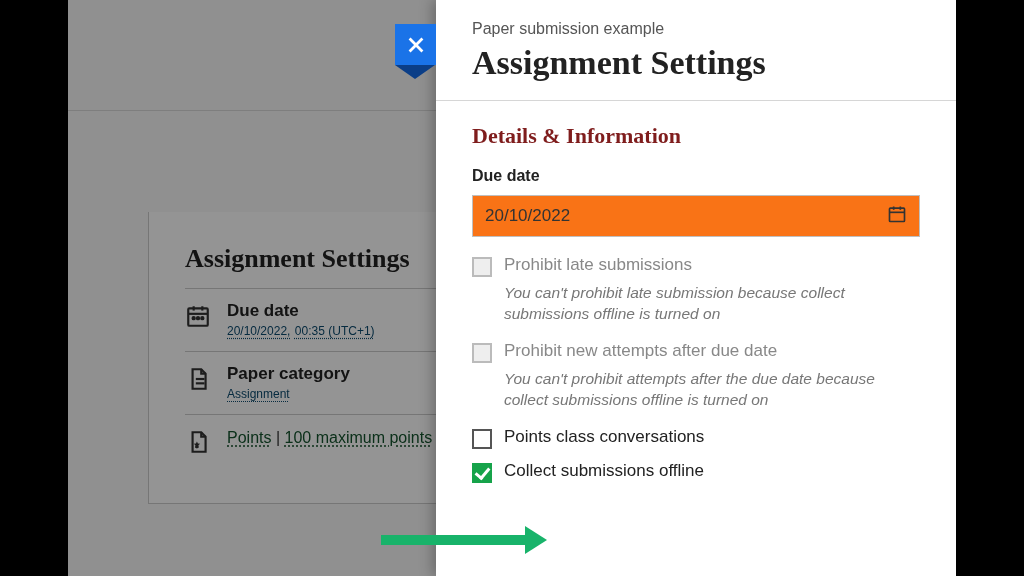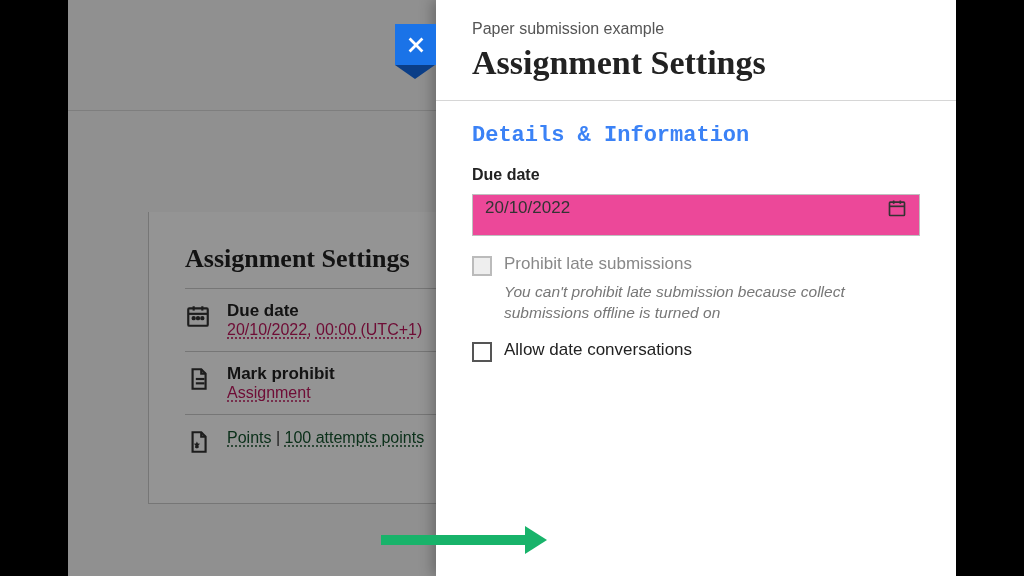--- a/index.html
+++ b/index.html
@@ -12,34 +12,34 @@
   .bg-content { position: absolute; left: 0; top: 0; right: 0; bottom: 0; padding-top: 190px; }
   .bg-hr { position:absolute; left:0; right:0; top:110px; height:1px; background:#d9d9d9; }
   .bg-card { position: absolute; left: 80px; top: 212px; width: 520px; background: #fff; border: 1px solid #ccc; border-top: none; padding: 32px 36px; }
   .bg-title { font-family: Georgia, "Times New Roman", serif; font-size: 26px; font-weight: 700; color: #222; padding-bottom: 14px;}
   .bg-row { display:flex; gap:14px; padding: 12px 0; border-top:1px solid #ccc; }
   .bg-row:first-of-type { border-top:none; }
   .bg-ico { width:28px; flex:none; color:#333; padding-top:2px; }
   .bg-ico svg { width:26px; height:26px; }
   .bg-rt { flex:1; }
   .bg-label { font-weight:700; font-size:17px; color:#222; }
-  .bg-link { color:#be185d; text-decoration: underline dotted; text-underline-offset: 3px; font-size:16px; }
+  .bg-link { color:#0c4a6e; text-decoration: underline dotted; text-underline-offset: 3px; font-size:12px; }
   .bg-sub { font-size:16px; color:#333; line-height:1.4; }
   .bg-sub a { color:#14532d; text-decoration: underline dotted; text-underline-offset:3px;}
 
   
   .panel { position: absolute; right: 0; top: 0; width: 520px; height: 576px; background: #fff; z-index: 10; box-shadow: -4px 0 12px rgba(0,0,0,0.25); display:flex; flex-direction:column; }
   .panel-header { padding: 20px 36px 18px 36px; border-bottom: 1px solid #d6d6d6; }
   .pre-title { font-size: 16px; color: #555; margin-bottom: 6px; }
   .panel-title { font-family: Georgia, "Times New Roman", serif; font-size: 34px; font-weight: 600; color: #222; }
   .panel-body { padding: 22px 36px 0 36px; overflow:hidden; }
-  .section-h { font-family: Liberation Mono, monospace; font-size: 22px; font-weight: 700; color:#3b82f6; margin-bottom: 18px; }
+  .section-h { font-family: Liberation Serif, serif; font-size: 22px; font-weight: 700; color:#7f1d1d; margin-bottom: 18px; }
   .field-label { font-size: 16px; font-weight: 700; color:#222; margin-bottom: 10px; }
   .row-inputs { display:flex; gap:12px; margin-bottom: 18px; }
-  .input { flex:1; border:1px solid #bfbfbf; height:42px; display:flex; align-items:flex-start; justify-content:space-between; padding: 3px 12px; font-size:17px; color:#333; background:#ec4899; }
+  .input { flex:1; border:1px solid #bfbfbf; height:42px; display:flex; align-items:center; justify-content:space-between; padding: 3px 12px; font-size:17px; color:#333; background:#f97316; }
   .input .glyph { color:#333; }
   .input svg { width:20px; height:20px; }
 
   .checkline { display:flex; align-items:flex-start; gap:12px; margin-bottom: 6px; }
   .checkblock { margin-bottom: 16px; }
   .cb { width:20px; height:20px; border:2px solid #bbb; background:#eee; flex:none; margin-top:2px; }
   .cb.enabled { border-color:#555; background:#fff; }
   .cb.checked { background:#16a34a; border-color:#16a34a; position:relative; }
   .cb.checked::after { content:""; position:absolute; left:4px; top:0px; width:6px; height:11px; border:solid #fff; border-width:0 3px 3px 0; transform: rotate(40deg); }
   .cb-label { font-size:17px; color:#222; }
@@ -75,50 +75,50 @@
               <line x1="16" y1="3" x2="16" y2="7"></line>
               <circle cx="8" cy="14" r="1" fill="currentColor"></circle>
               <circle cx="12" cy="14" r="1" fill="currentColor"></circle>
               <circle cx="16" cy="14" r="1" fill="currentColor"></circle>
             </svg>
         </div>
         <div class="bg-rt">
           <div class="bg-label">Due date</div>
           <span class="bg-link">20/10/2022,</span>
           <span> </span>
-          <span class="bg-link">00:00 (UTC+1)</span>
+          <span class="bg-link">00:35 (UTC+1)</span>
         </div>
       </div>
 
       <div class="bg-row">
         <div class="bg-ico">
           <svg viewBox="0 0 24 24" fill="none" stroke="currentColor" stroke-width="2">
               <path d="M7 3h8l4 4v14H7z"></path>
               <path d="M15 3v4h4"></path>
               <line x1="10" y1="12" x2="18" y2="12"></line>
               <line x1="10" y1="16" x2="18" y2="16"></line>
             </svg>
         </div>
         <div class="bg-rt">
-          <div class="bg-label">Mark prohibit</div>
+          <div class="bg-label">Paper category</div>
           <span class="bg-link">Assignment</span>
         </div>
       </div>
 
       <div class="bg-row">
         <div class="bg-ico">
           <svg viewBox="0 0 24 24" fill="none" stroke="currentColor" stroke-width="2">
               <path d="M7 3h8l4 4v14H7z"></path>
               <path d="M15 3v4h4"></path>
               <path d="M11 18l-1.8-1 .4-2-1.5-1.4 2-.3.9-1.8.9 1.8 2 .3-1.5 1.4.4 2z" fill="currentColor" stroke="none"></path>
             </svg>
         </div>
         <div class="bg-rt">
           <div class="bg-sub">
-            <a>Points</a><span> | </span><a>100 attempts points</a>
+            <a>Points</a><span> | </span><a>100 maximum points</a>
           </div>
         </div>
       </div>
 
     </div>
   </div>
 
   <div class="dim-overlay"></div>
 
   <div class="panel">
@@ -150,28 +150,41 @@
       </div>
 
       <div class="checkblock">
         <div class="checkline">
           <div class="cb"></div>
           <div class="cb-label disabled">Prohibit late submissions</div>
         </div>
         <div class="hint">You can't prohibit late submission because collect submissions offline is turned on</div>
       </div>
 
+      <div class="checkblock">
+        <div class="checkline">
+          <div class="cb"></div>
+          <div class="cb-label disabled">Prohibit new attempts after due date</div>
+        </div>
+        <div class="hint">You can't prohibit attempts after the due date because collect submissions offline is turned on</div>
+      </div>
 
       <div class="checkblock" style="margin-bottom:12px;">
         <div class="checkline">
           <div class="cb enabled"></div>
-          <div class="cb-label">Allow date conversations</div>
+          <div class="cb-label">Points class conversations</div>
         </div>
       </div>
 
+      <div class="checkblock">
+        <div class="checkline">
+          <div class="cb checked"></div>
+          <div class="cb-label">Collect submissions offline</div>
+        </div>
+      </div>
 
     </div>
   </div>
 
   <div class="arrow-anno">
     <div class="shaft"></div>
     <div class="head"></div>
   </div>
 
 </div>

